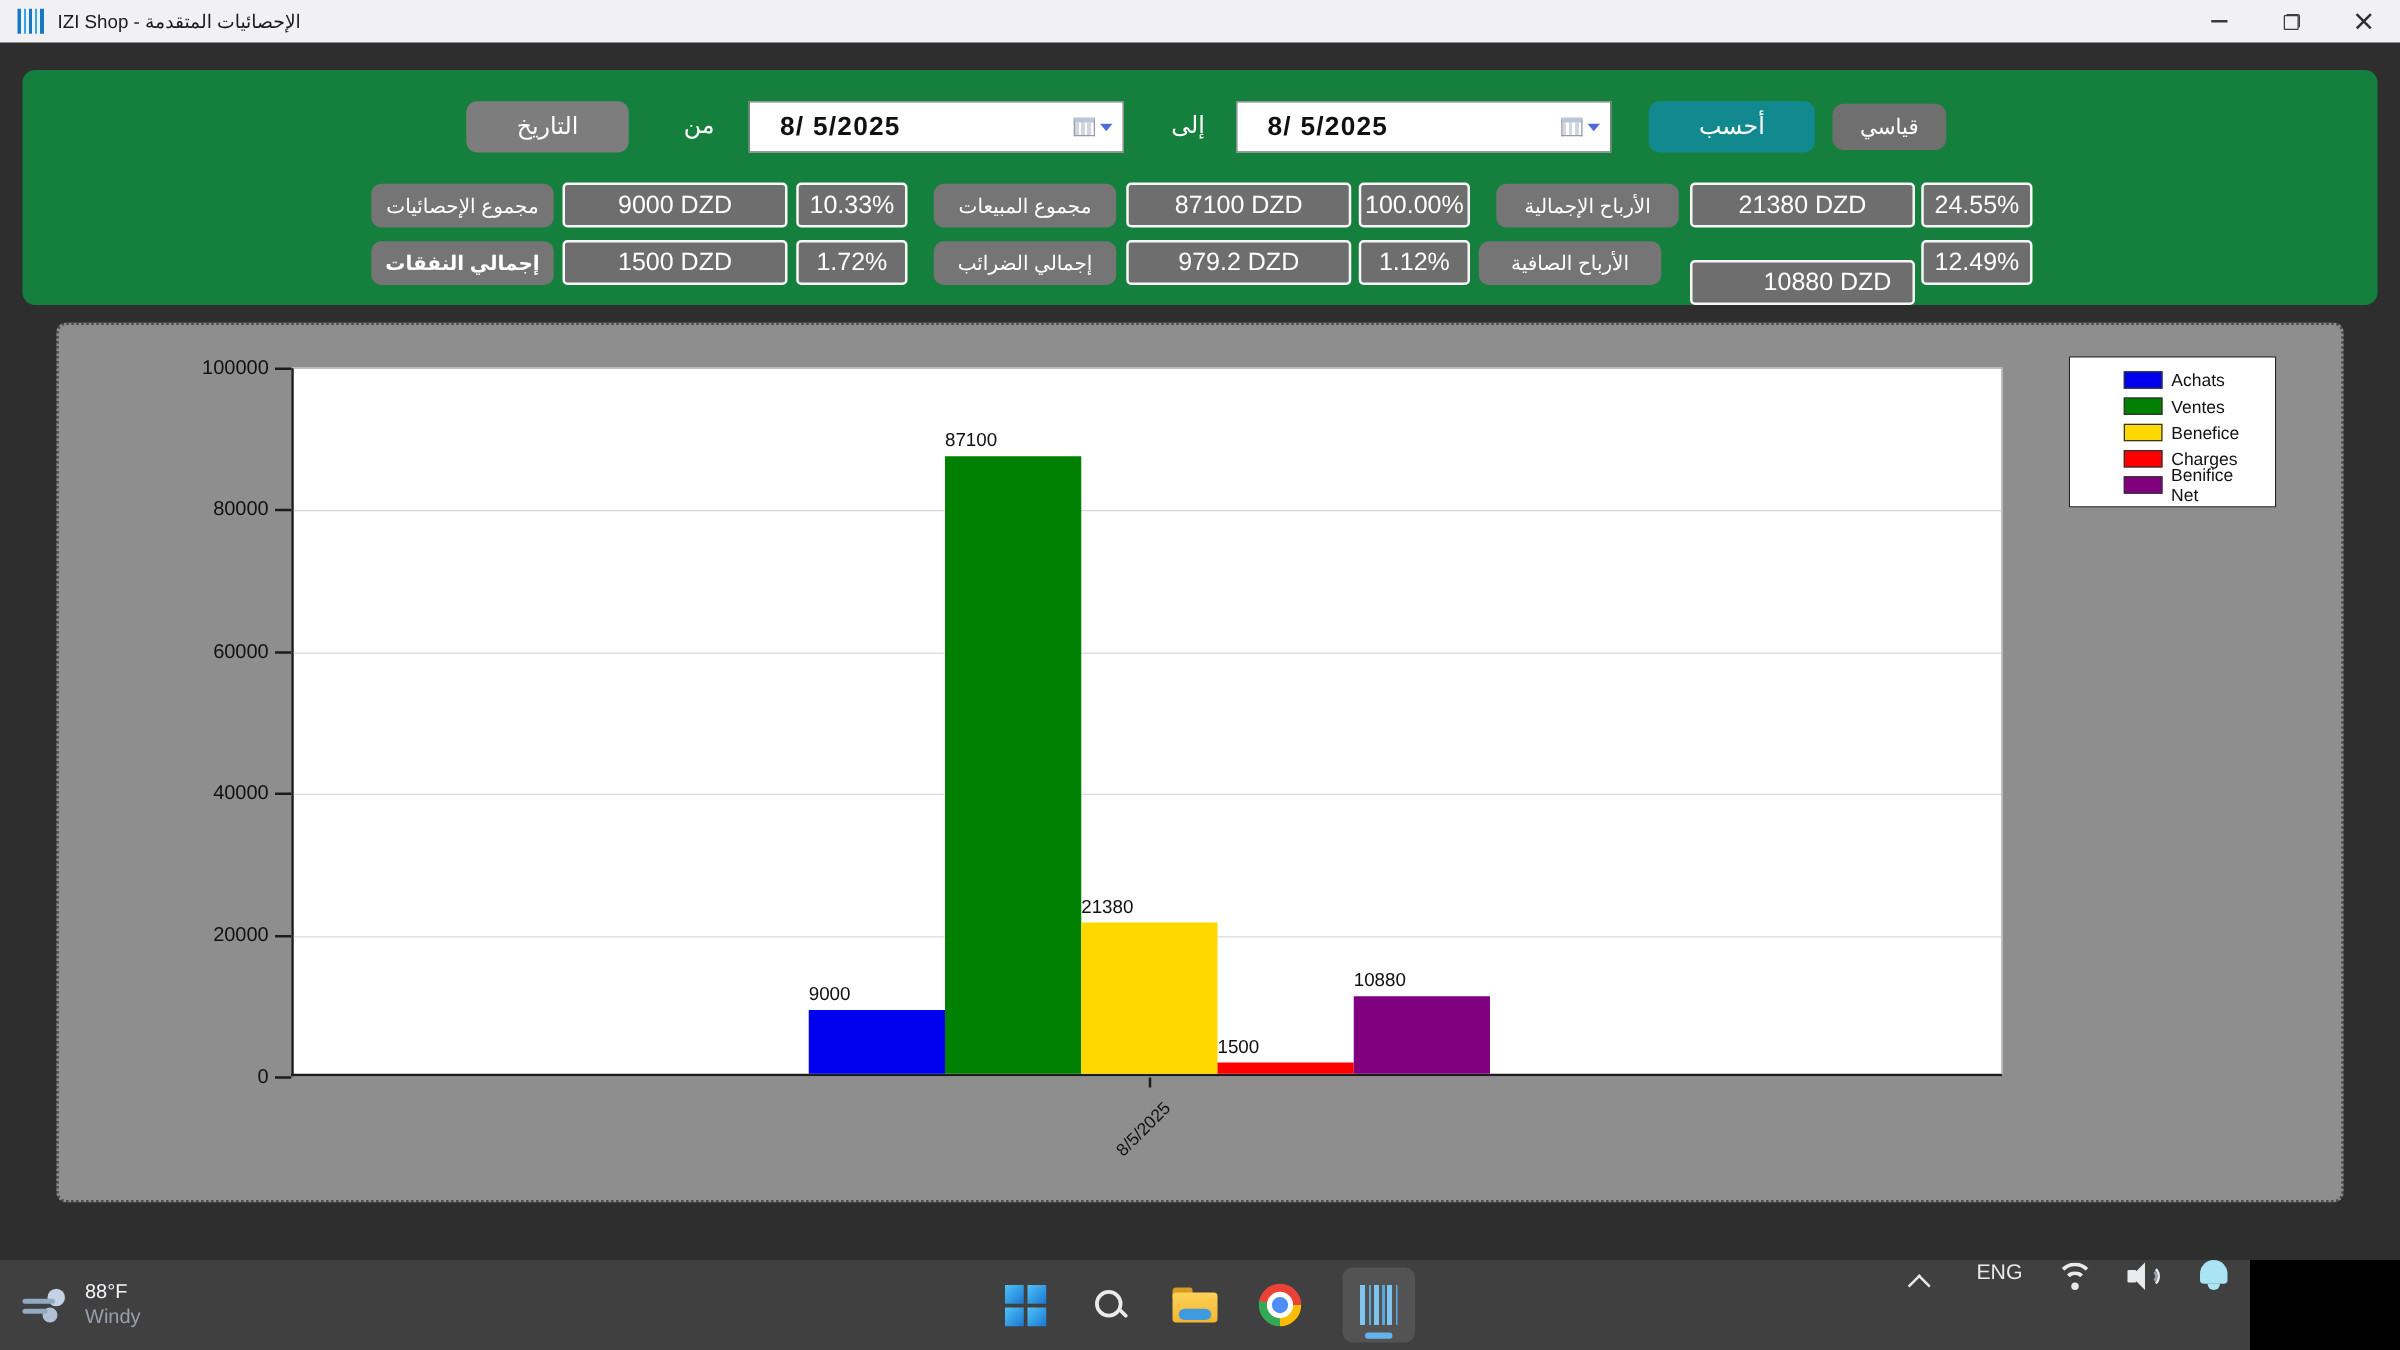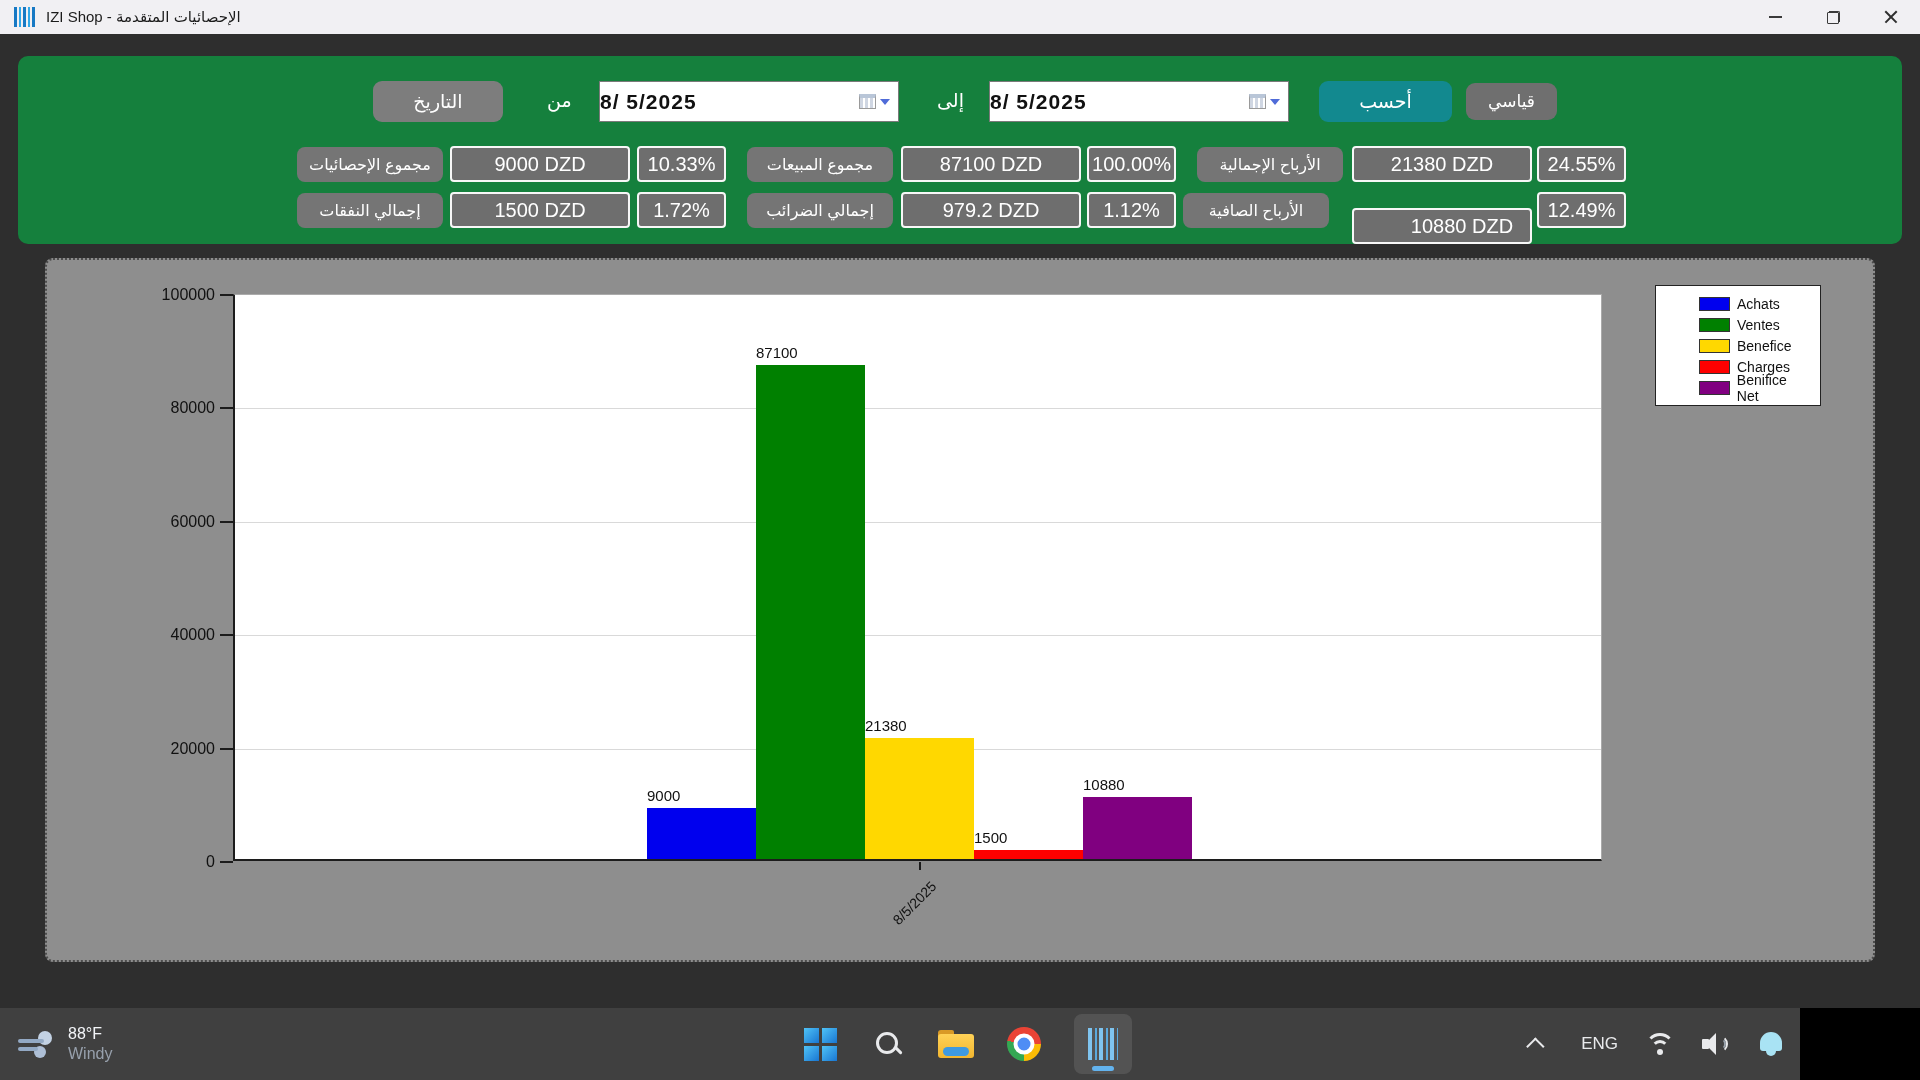--- a/index.html
+++ b/index.html
@@ -37,21 +37,21 @@
   #standard-button { left:1448px; top:27px; width:91px; height:37px; background:#6f6f6f; font-size:17px; }
 
   .range-label { position:absolute; color:#fff; font-size:19px; top:33px; }
   #from-label { left:529px; }
   #to-label { left:919px; }
 
   .datepicker { position:absolute; top:25px; width:300px; height:41px; background:#fff; border:1px solid #7a7a7a;
                 display:flex; align-items:center; cursor:text; }
   #datepicker-from { left:581px; }
   #datepicker-to { left:971px; }
-  .date-text { flex:1; padding-left:0; font-size:21px; font-weight:bold; color:#111; letter-spacing:1px; }
+  .date-text { flex:1; padding-left:24px; font-size:21px; font-weight:bold; color:#111; letter-spacing:1px; }
   .cal-icon { width:17px; height:15px; margin-right:4px; border:1px solid #9a9a9a; border-top:4px solid #b9c6d8;
               background:repeating-linear-gradient(90deg,#cfd6e2 0 3px,#fff 3px 5px); }
   .drop-arrow { width:0; height:0; border-left:5px solid transparent; border-right:5px solid transparent;
                 border-top:6px solid #4f6bd8; margin-right:8px; }
 
   
   .stat-label { position:absolute; width:146px; height:35px; background:#757575; border-radius:8px;
                 color:#fff; font-size:16px; display:flex; align-items:center; justify-content:center;
                 direction:rtl; cursor:pointer; }
   .stat-box { position:absolute; height:36px; background:#6e6e6e; border:2px solid #f7f7f7; border-radius:4px;
@@ -115,21 +115,21 @@
   .icon-chrome::after { content:""; position:absolute; left:50%; top:50%; width:13px; height:13px;
                         transform:translate(-50%,-50%); background:#4e8df5; border:4px solid #fff; border-radius:50%; }
 
   #app-task-button { position:relative; width:58px; height:60px; border-radius:8px;
                      background:rgba(255,255,255,0.10); display:flex; align-items:center; justify-content:center; cursor:pointer; }
   .icon-barcode { width:30px; height:32px;
                   background:repeating-linear-gradient(90deg,#7fc4ef 0 4px,transparent 4px 7px,#5aa9dd 7px 9px,transparent 9px 11px); }
   .active-pill { position:absolute; left:50%; transform:translateX(-50%); bottom:3px; width:22px; height:5px;
                  border-radius:3px; background:#63b3ee; }
 
-  #taskbar-tray { position:absolute; right:18px; top:0; height:72px; display:flex; align-items:center; gap:26px; }
+  #taskbar-tray { position:absolute; right:18px; top:0; height:72px; display:flex; align-items:flex-start; gap:26px; }
   .icon-chevron-up { width:13px; height:13px; border-left:2.5px solid #e9eaec; border-top:2.5px solid #e9eaec;
                      transform:rotate(45deg) translateY(3px); }
   #lang-indicator { color:#e9eaec; font-size:17px; cursor:pointer; }
   .icon-wifi { position:relative; width:32px; height:26px; cursor:pointer; }
   .icon-wifi .a1 { position:absolute; left:1px; top:2px; width:30px; height:30px; border:3px solid transparent;
                    border-top-color:#e9eaec; border-radius:50%; }
   .icon-wifi .a2 { position:absolute; left:7px; top:9px; width:18px; height:18px; border:3px solid transparent;
                    border-top-color:#e9eaec; border-radius:50%; }
   .icon-wifi .dot { position:absolute; left:13px; top:18px; width:6px; height:6px; background:#e9eaec; border-radius:50%; }
   .icon-volume { position:relative; width:32px; height:26px; cursor:pointer; }
@@ -189,21 +189,21 @@
       <div class="stat-label" style="left:279px; top:91px;">مجموع الإحصائيات</div>
       <div class="stat-box w-val" style="left:432px; top:90px;">9000 DZD</div>
       <div class="stat-box w-pct" style="left:619px; top:90px;">10.33%</div>
       <div class="stat-label" style="left:729px; top:91px;">مجموع المبيعات</div>
       <div class="stat-box w-val" style="left:883px; top:90px;">87100 DZD</div>
       <div class="stat-box w-pct" style="left:1069px; top:90px;">100.00%</div>
       <div class="stat-label" style="left:1179px; top:91px;">الأرباح الإجمالية</div>
       <div class="stat-box w-val" style="left:1334px; top:90px;">21380 DZD</div>
       <div class="stat-box w-pct" style="left:1519px; top:90px;">24.55%</div>
 
-      <div class="stat-label" style="left:279px; top:137px;">إجمالي النفقات</div>
+      <div class="stat-label" style="left:279px; top:137px;font-weight:bold;">إجمالي النفقات</div>
       <div class="stat-box w-val" style="left:432px; top:136px;">1500 DZD</div>
       <div class="stat-box w-pct" style="left:619px; top:136px;">1.72%</div>
       <div class="stat-label" style="left:729px; top:137px;">إجمالي الضرائب</div>
       <div class="stat-box w-val" style="left:883px; top:136px;">979.2 DZD</div>
       <div class="stat-box w-pct" style="left:1069px; top:136px;">1.12%</div>
       <div class="stat-label" style="left:1165px; top:137px;">الأرباح الصافية</div>
       <div class="stat-box w-val" style="left:1334px; top:152px;padding-left:40px;">10880 DZD</div>
       <div class="stat-box w-pct" style="left:1519px; top:136px;">12.49%</div>
     </div>
 

